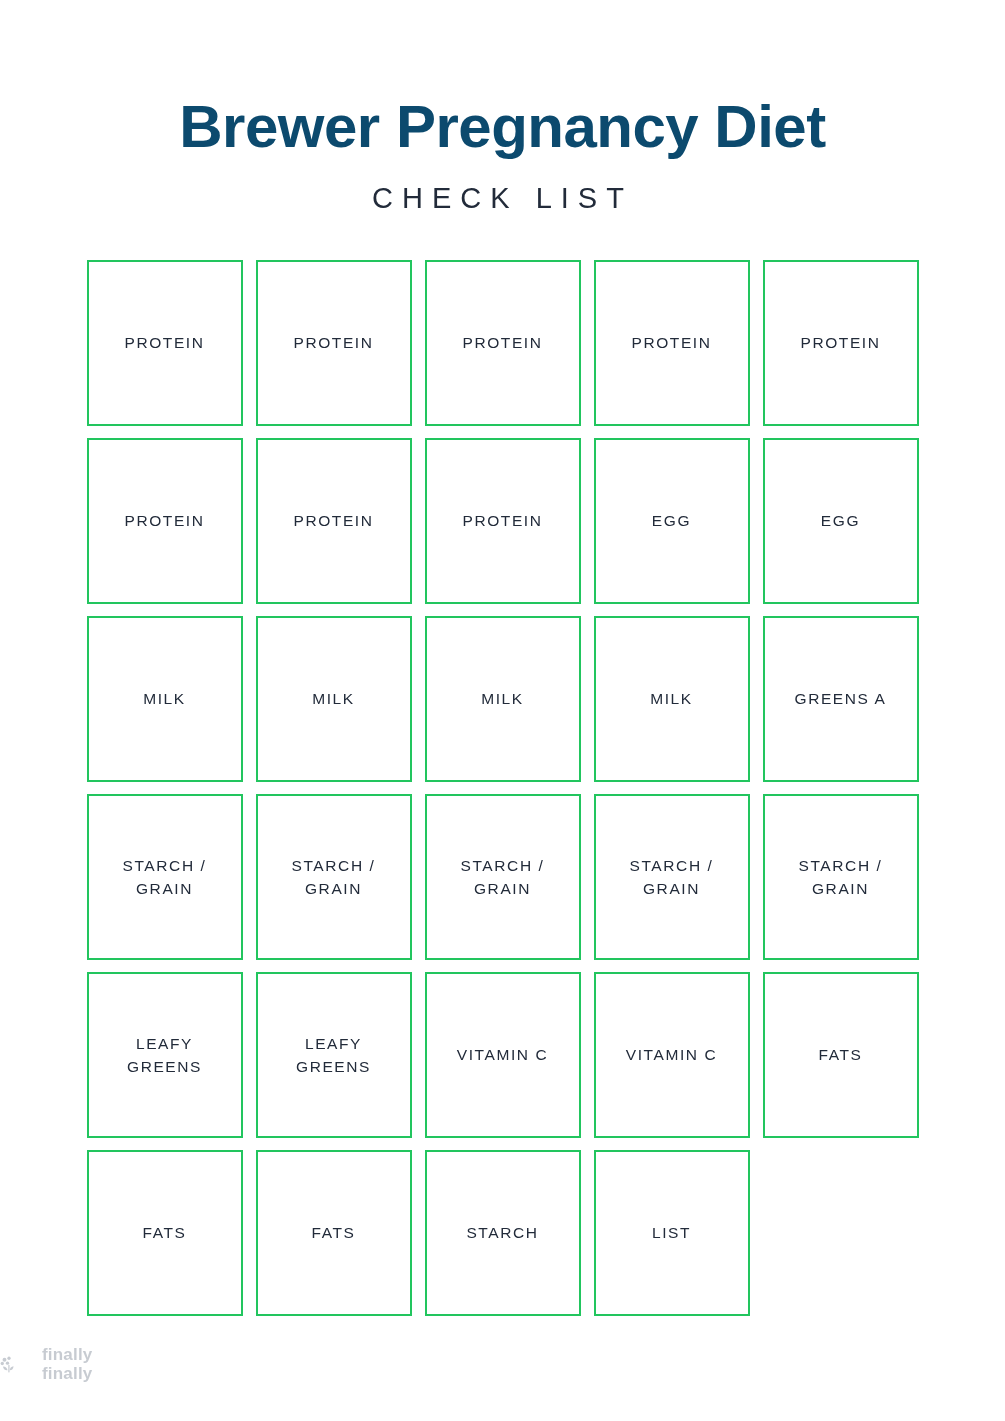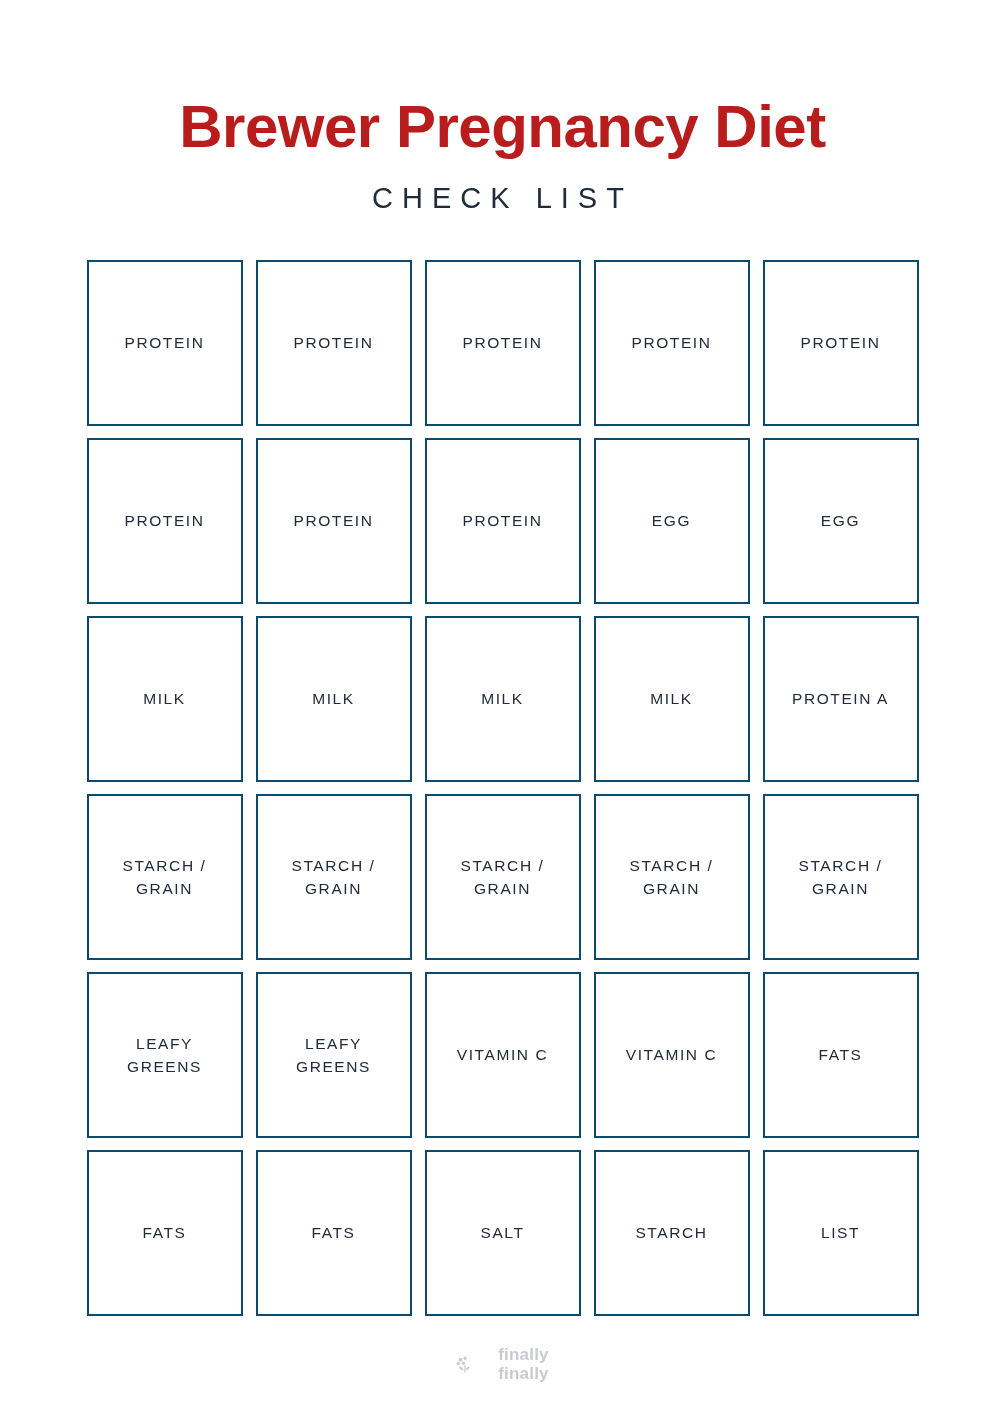--- a/index.html
+++ b/index.html
@@ -19,21 +19,21 @@
     height: 1421px;
     position: relative;
     box-sizing: border-box;
     padding: 0;
   }
   .title {
     text-align: center;
     font-size: 60px;
     font-weight: bold;
     letter-spacing: -0.5px;
-    color: #b91c1c;
+    color: #0c4a6e;
     margin: 0;
     padding-top: 95px;
     line-height: 1.05;
   }
   .subtitle {
     text-align: center;
     font-size: 29px;
     font-weight: 500;
     letter-spacing: 9px;
     color: #222b3a;
@@ -45,21 +45,21 @@
     padding-top: 45px;
     width: 830px;
     display: grid;
     grid-template-columns: repeat(5, 156px);
     grid-auto-rows: 166px;
     column-gap: 13px;
     row-gap: 12px;
     justify-content: center;
   }
   .cell {
-    border: 2px solid #0c4a6e;
+    border: 2px solid #22c55e;
     box-sizing: border-box;
     display: flex;
     align-items: center;
     justify-content: center;
     text-align: center;
     padding: 6px;
   }
   .cell-label {
     font-size: 15.5px;
     letter-spacing: 1.6px;
@@ -68,21 +68,20 @@
     color: #222b3a;
     white-space: pre-line;
   }
   .footer {
     position: absolute;
     left: 0;
     right: 0;
     bottom: 38px;
     display: flex;
     align-items: center;
-    justify-content: center;
     gap: 24px;
     opacity: 0.55;
   }
   .footer-mark {
     display: flex;
     flex-direction: column;
     gap: 2px;
     color: #9aa2ad;
   }
   .footer-text {
@@ -140,21 +139,21 @@
       <div class="cell">
         <span class="cell-label">MILK</span>
       </div>
       <div class="cell">
         <span class="cell-label">MILK</span>
       </div>
       <div class="cell">
         <span class="cell-label">MILK</span>
       </div>
       <div class="cell">
-        <span class="cell-label">PROTEIN A</span>
+        <span class="cell-label">GREENS A</span>
       </div>
       <div class="cell">
         <span class="cell-label">STARCH /
 GRAIN</span>
       </div>
       <div class="cell">
         <span class="cell-label">STARCH /
 GRAIN</span>
       </div>
       <div class="cell">
@@ -184,23 +183,20 @@
         <span class="cell-label">VITAMIN C</span>
       </div>
       <div class="cell">
         <span class="cell-label">FATS</span>
       </div>
       <div class="cell">
         <span class="cell-label">FATS</span>
       </div>
       <div class="cell">
         <span class="cell-label">FATS</span>
-      </div>
-      <div class="cell">
-        <span class="cell-label">SALT</span>
       </div>
       <div class="cell">
         <span class="cell-label">STARCH</span>
       </div>
       <div class="cell">
         <span class="cell-label">LIST</span>
       </div>
     </div>
 
   <div class="footer">

